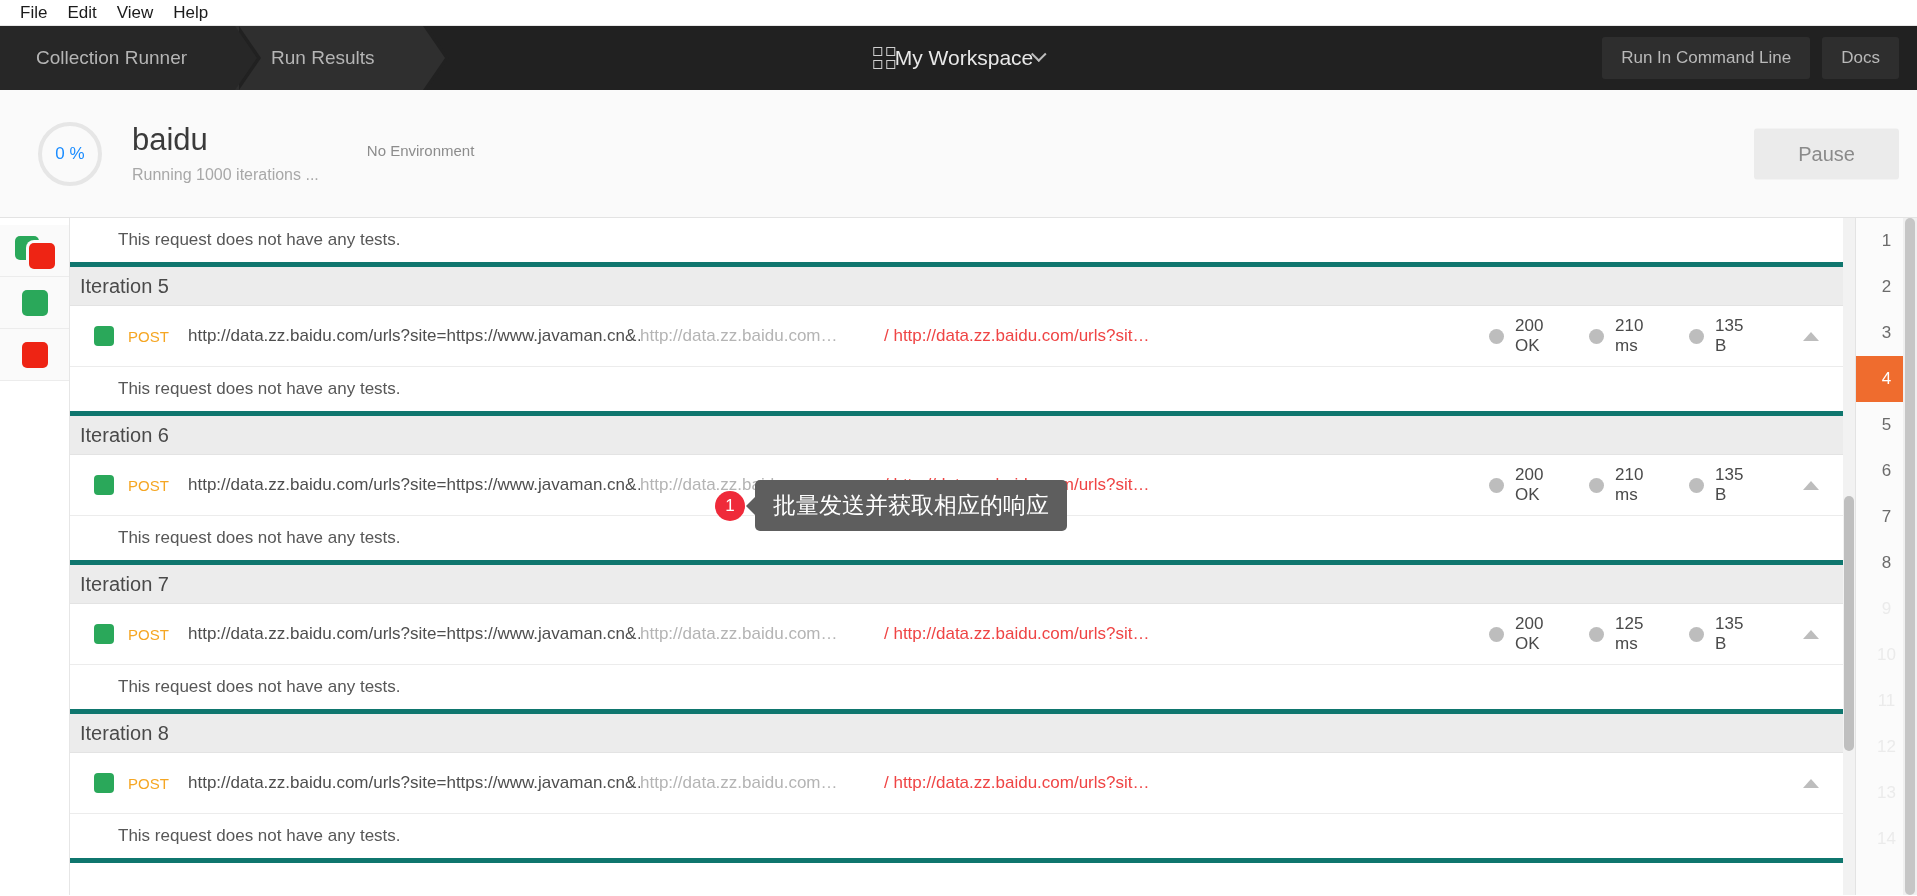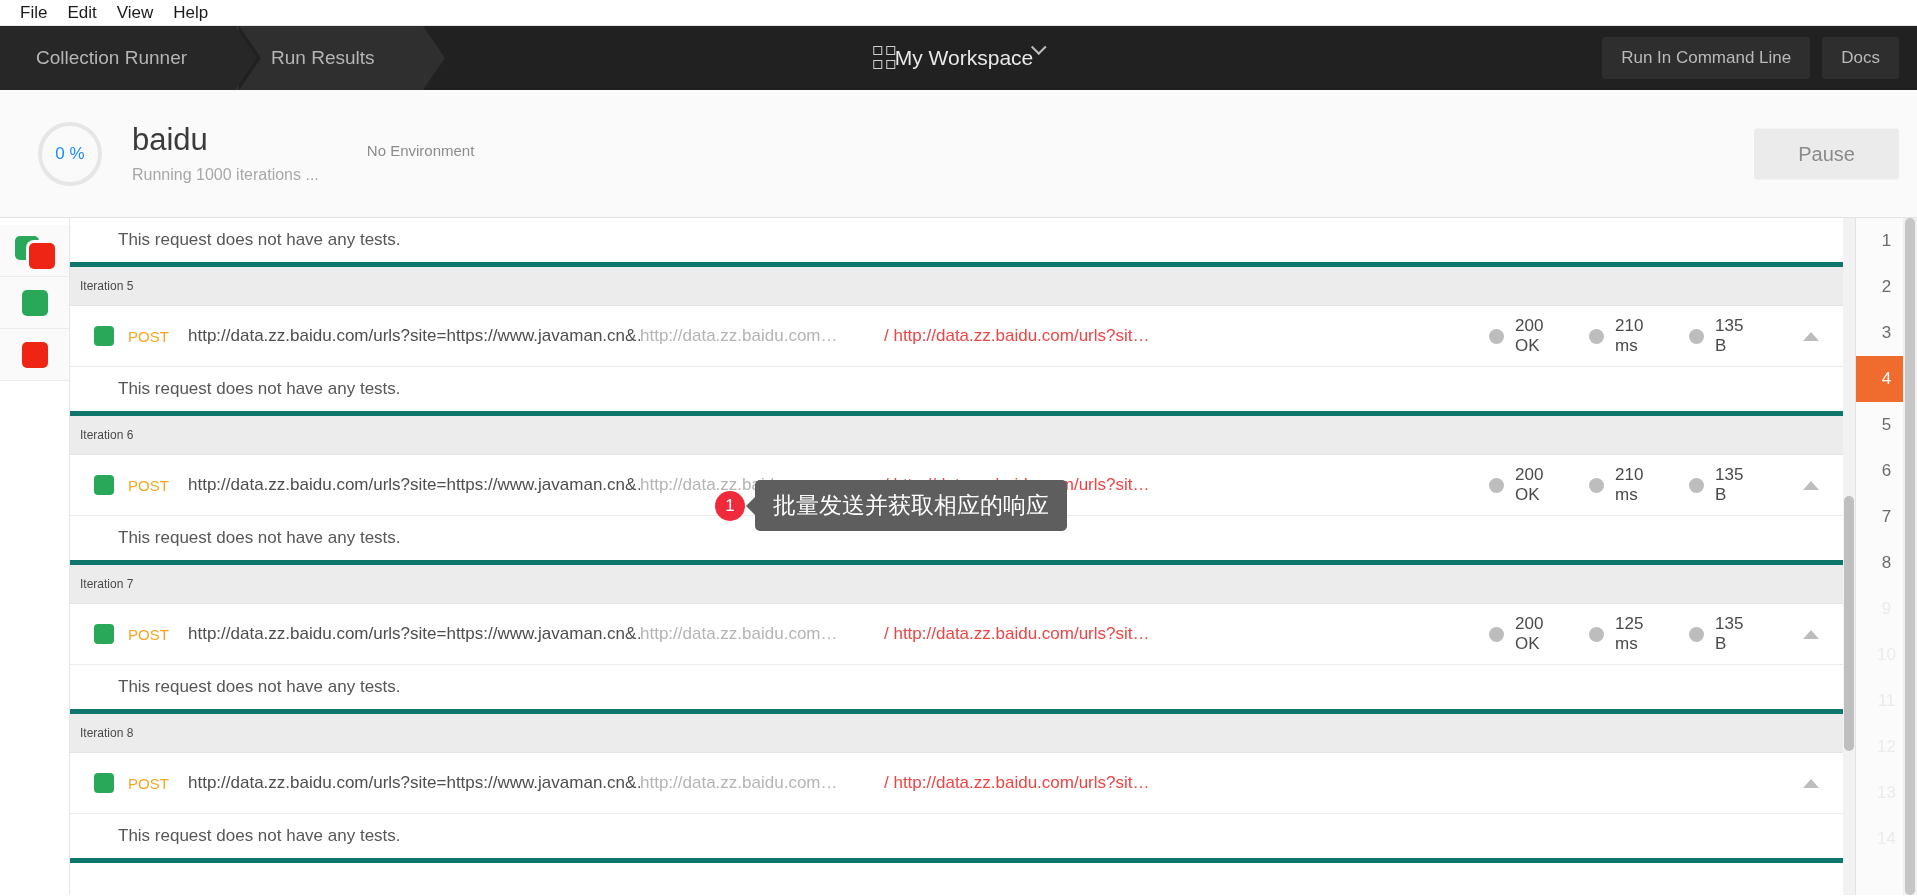--- a/index.html
+++ b/index.html
@@ -65,21 +65,21 @@
     z-index: 2;
   }
   .tab-runner { background: #272727; }
   .tab-runner.chev::after { border-left-color: #272727; }
   .tab-results { background: #2f2f2f; }
   .tab-results.chev::after { border-left-color: #2f2f2f; }
 
   .ws {
     position: absolute;
     left: 50%; transform: translateX(-50%);
-    display: flex; 
+    display: flex; align-items: center; 
     cursor: default;
   }
   .ws-grid { display: grid; grid-template-columns: 9px 9px; grid-gap: 4px; }
   .ws-grid i { display: block; width: 9px; height: 9px; border: 1.6px solid #cfcfcf; }
   .ws-name { font-size: 21px; color: #e8e8e8; }
   .ws-chev {
     width: 11px; height: 11px;
     border-right: 2px solid #bdbdbd;
     border-bottom: 2px solid #bdbdbd;
     transform: rotate(45deg) translate(-3px,-3px);
@@ -186,21 +186,21 @@
     font-size: 17px;
     color: #575757;
     background: #fff;
     border-bottom: 5px solid #0f766e;
   }
   .iterhdr {
     height: 39px;
     background: #ececec;
     display: flex; align-items: center;
     padding-left: 10px;
-    font-size: 12px;
+    font-size: 20px;
     color: #4a4a4a;
     border-bottom: 1px solid #e3e3e3;
   }
   .reqrow {
     height: 61px;
     display: flex; align-items: center;
     border-bottom: 1px solid #ececec;
     background: #fff;
     padding-left: 24px;
     position: relative;

